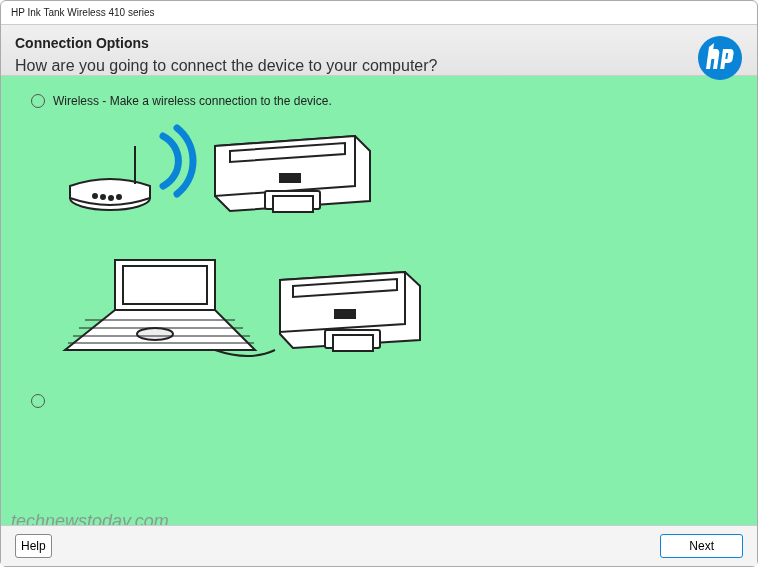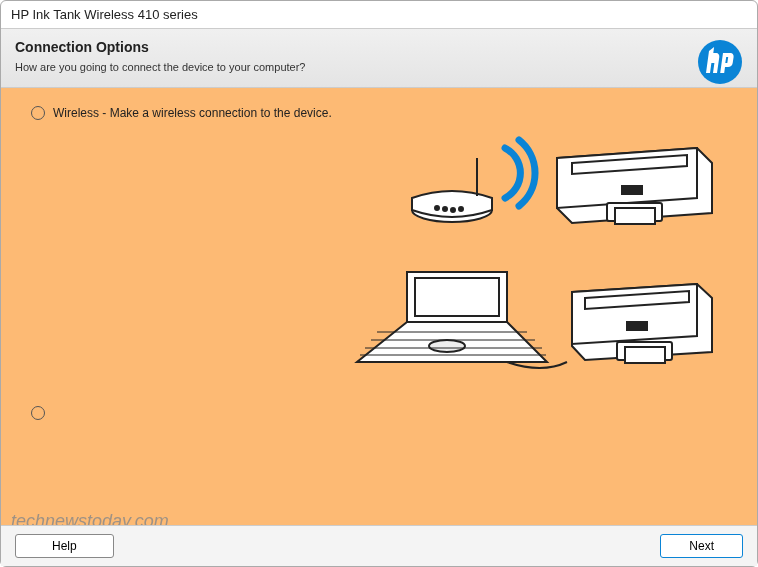--- a/index.html
+++ b/index.html
@@ -15,51 +15,50 @@
       height: 567px;
       border: 1px solid #aaa;
       border-radius: 6px;
       background: #fff;
       display: flex;
       flex-direction: column;
       position: relative;
     }
     .titlebar {
       padding: 6px 10px;
-      font-size: 13px;
+      font-size: 10px;
       color: #222;
       border-bottom: 1px solid #ccc;
     }
     .header {
       background: linear-gradient(#f0f0f0, #e4e4e4);
-      padding: 10px 14px 14px 14px;
+      padding: 10px 14px 0 14px;
       border-bottom: 1px solid #ccc;
       position: relative;
     }
     .header h2 {
       font-size: 14px;
       font-weight: bold;
       color: #222;
       margin-bottom: 6px;
     }
     .header p {
-      font-size: 11px;
+      font-size: 16px;
       color: #333;
     }
     .hp-logo {
       position: absolute;
       right: 14px;
       top: 10px;
     }
     .content {
       flex: 1;
-      background: #fdba74;
+      background: #86efac;
       padding: 18px 30px;
       overflow: auto;
-      text-align: right;
     }
     .option-row {
       display: flex;
       align-items: center;
       gap: 8px;
       margin-bottom: 6px;
       font-size: 12px;
       color: #222;
       cursor: pointer;
     }
@@ -90,21 +89,21 @@
       display: flex;
       justify-content: space-between;
       align-items: center;
       padding: 8px 14px;
       position: relative;
     }
     .btn {
       background: #fff;
       border: 1px solid #888;
       border-radius: 3px;
-      padding: 4px 36px;
+      padding: 4px 5px;
       font-size: 12px;
       cursor: pointer;
     }
     .btn.primary {
       border-color: #0a84d6;
       padding: 4px 28px;
       text-align: right;
     }
     .watermark {
       position: absolute;

